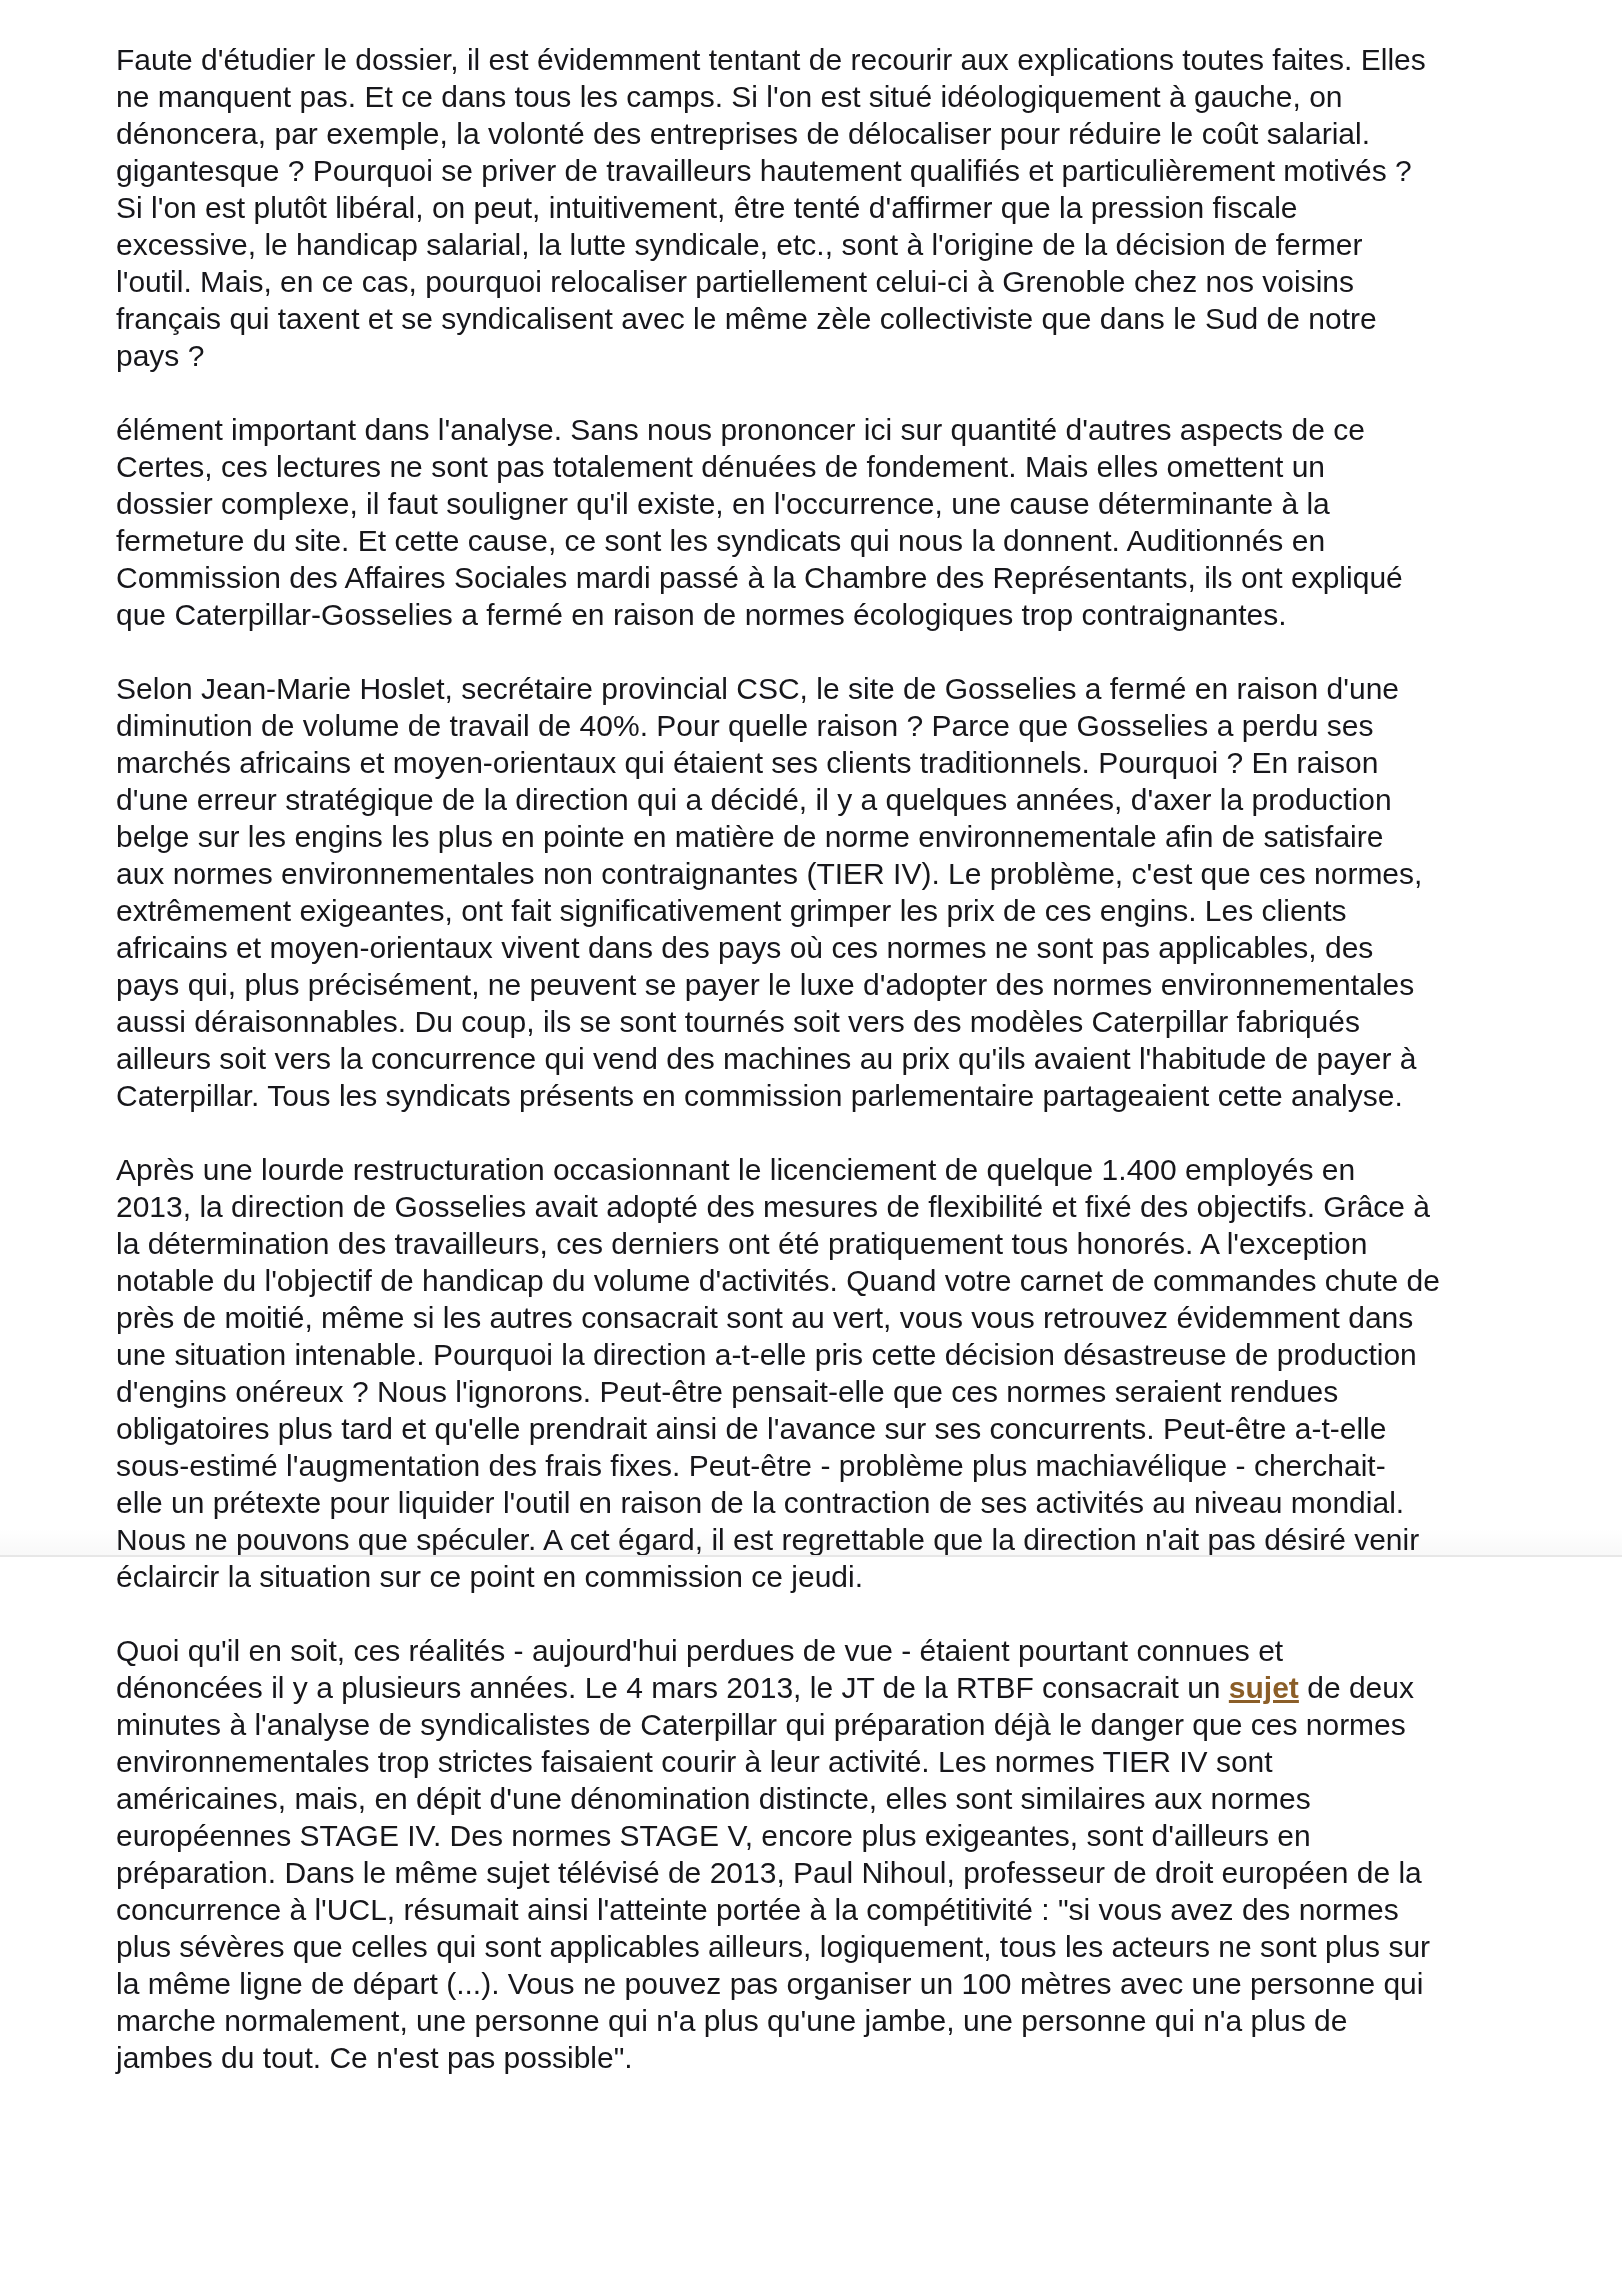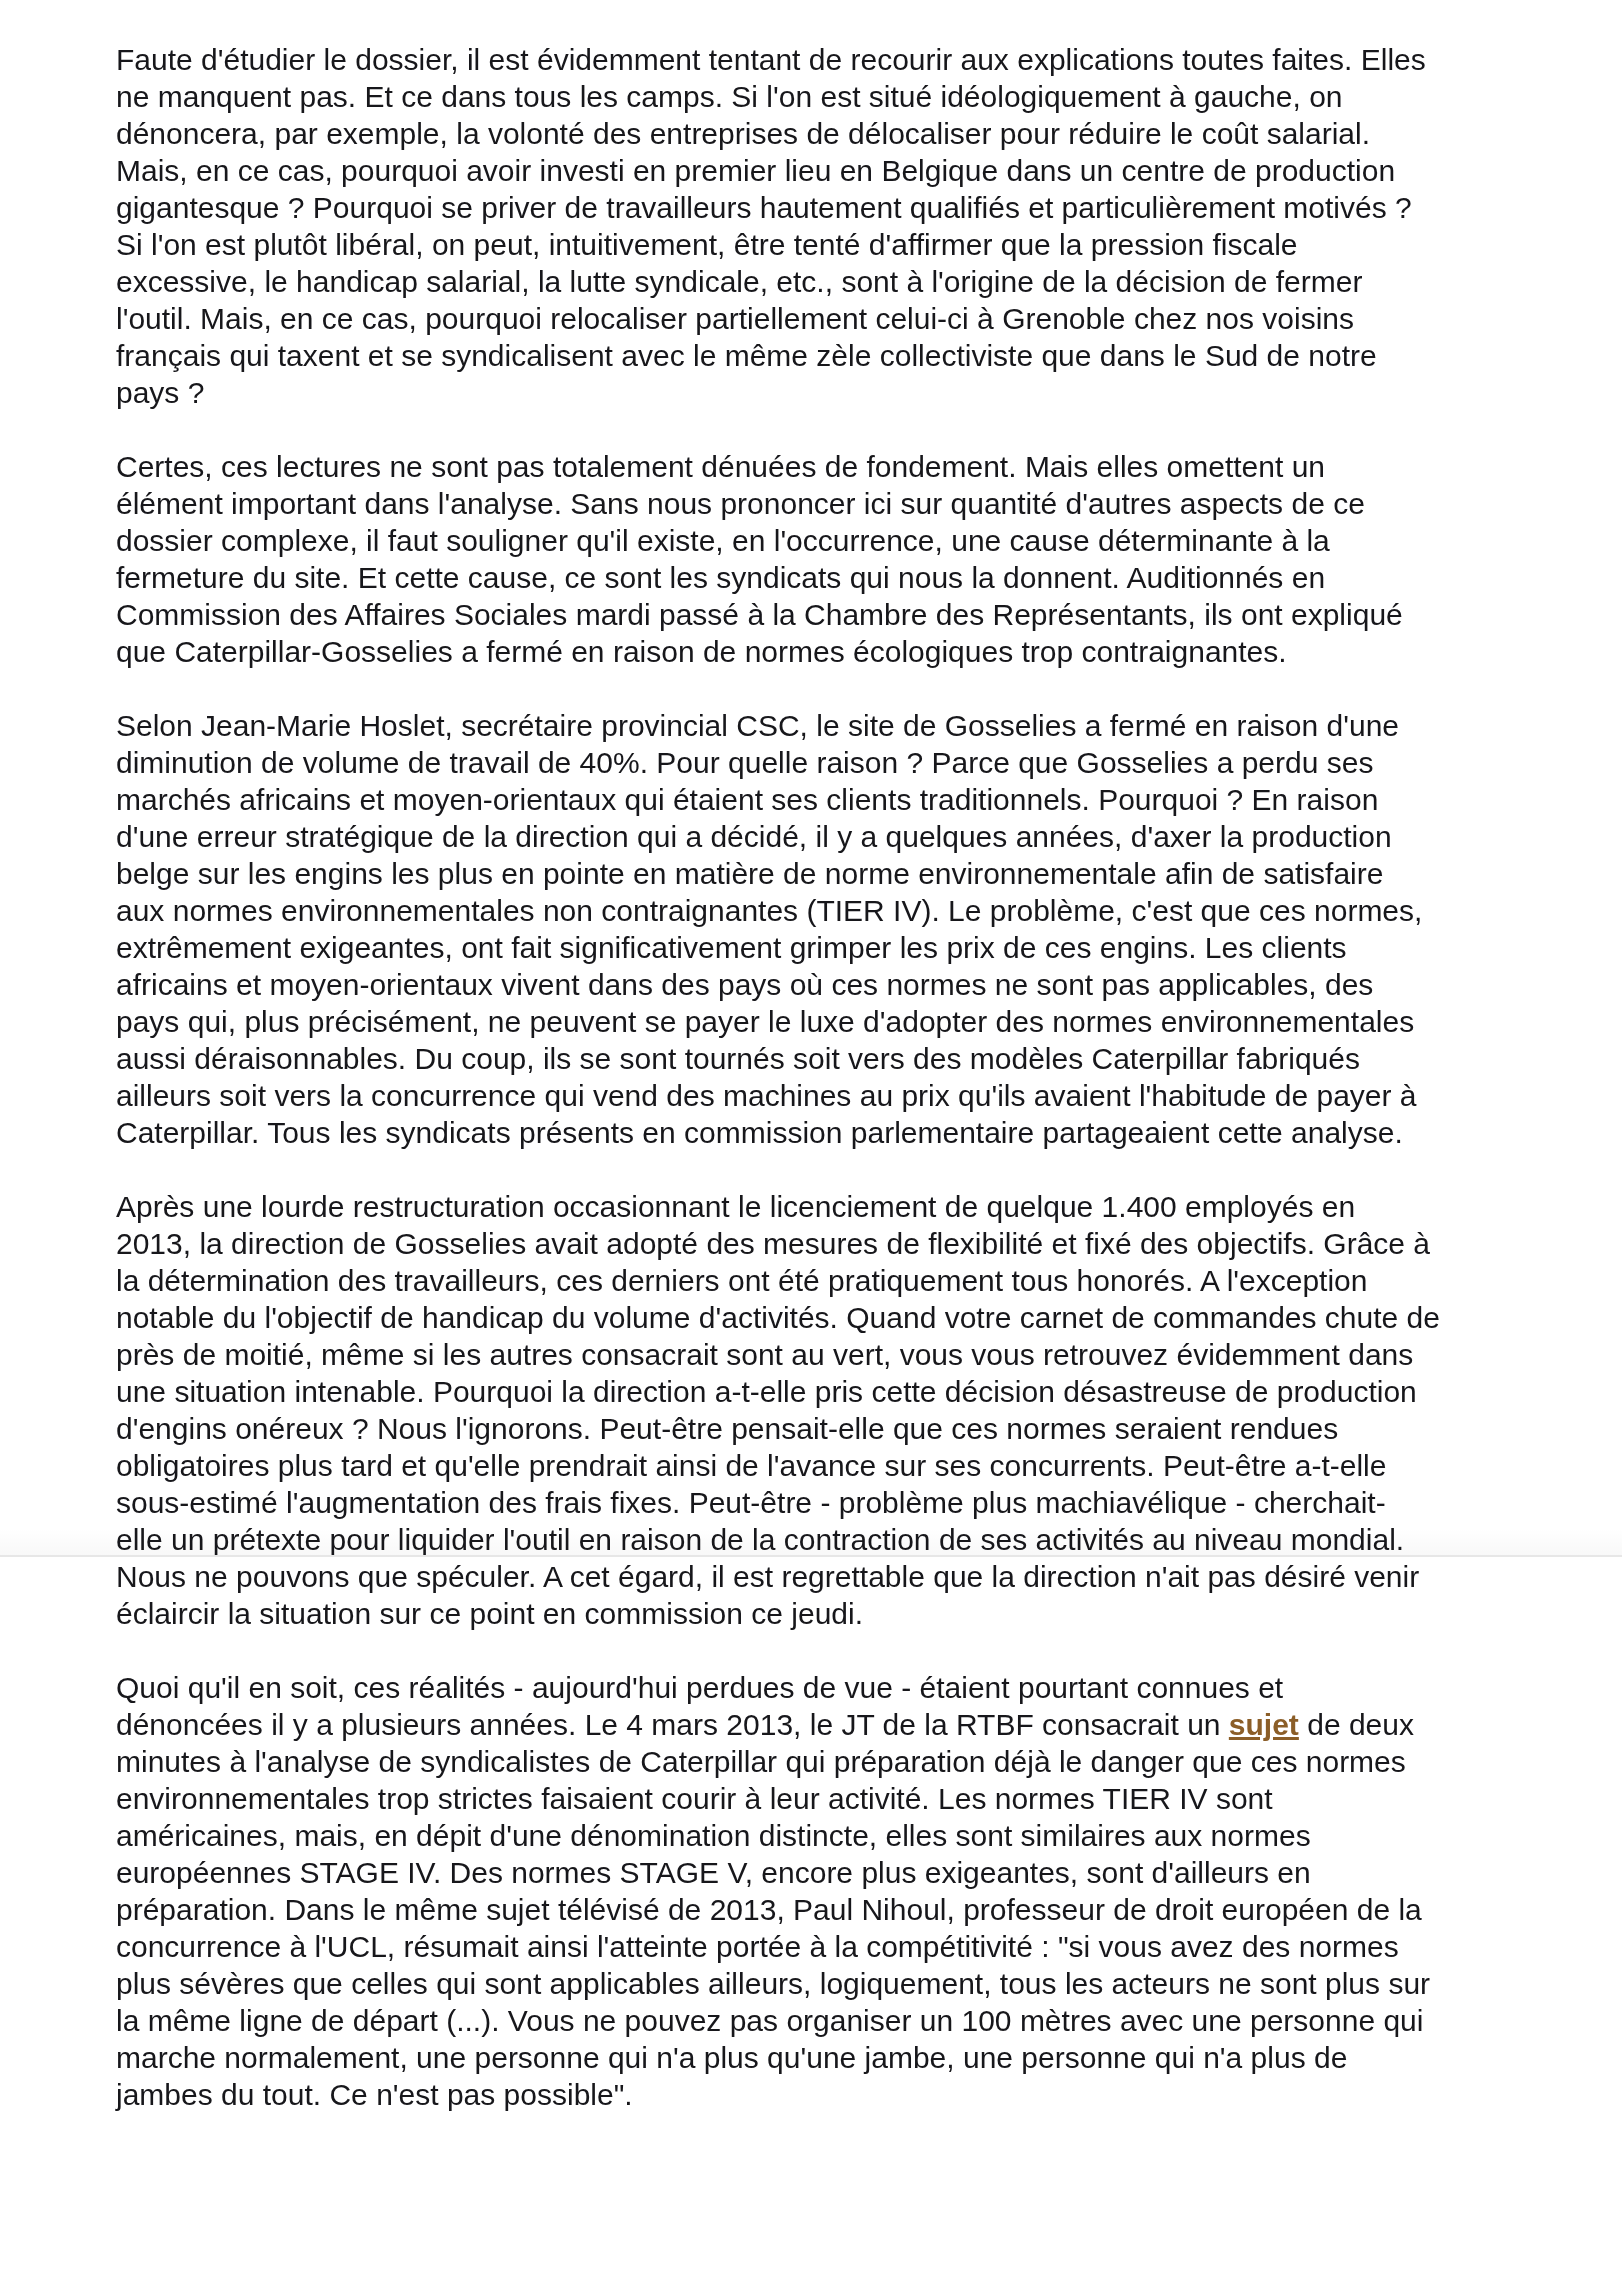--- a/index.html
+++ b/index.html
@@ -69,32 +69,31 @@
 </head>
 <body>
 
 <div class="page">
   <div class="article">
 
     <div class="para">
       <div class="ln">Faute d'étudier le dossier, il est évidemment tentant de recourir aux explications toutes faites. Elles</div>
       <div class="ln">ne manquent pas. Et ce dans tous les camps. Si l'on est situé idéologiquement à gauche, on</div>
       <div class="ln">dénoncera, par exemple, la volonté des entreprises de délocaliser pour réduire le coût salarial.</div>
-      <div class="ln">Mais, en ce cas, pourquoi avoir investi en premier lieu en Belgique dans un centre de production</div>
       <div class="ln">gigantesque ? Pourquoi se priver de travailleurs hautement qualifiés et particulièrement motivés ?</div>
       <div class="ln">Si l'on est plutôt libéral, on peut, intuitivement, être tenté d'affirmer que la pression fiscale</div>
       <div class="ln">excessive, le handicap salarial, la lutte syndicale, etc., sont à l'origine de la décision de fermer</div>
       <div class="ln">l'outil. Mais, en ce cas, pourquoi relocaliser partiellement celui-ci à Grenoble chez nos voisins</div>
       <div class="ln">français qui taxent et se syndicalisent avec le même zèle collectiviste que dans le Sud de notre</div>
       <div class="ln">pays ?</div>
     </div>
 
     <div class="para">
+      <div class="ln">élément important dans l'analyse. Sans nous prononcer ici sur quantité d'autres aspects de ce</div>
       <div class="ln">Certes, ces lectures ne sont pas totalement dénuées de fondement. Mais elles omettent un</div>
-      <div class="ln">élément important dans l'analyse. Sans nous prononcer ici sur quantité d'autres aspects de ce</div>
       <div class="ln">dossier complexe, il faut souligner qu'il existe, en l'occurrence, une cause déterminante à la</div>
       <div class="ln">fermeture du site. Et cette cause, ce sont les syndicats qui nous la donnent. Auditionnés en</div>
       <div class="ln">Commission des Affaires Sociales mardi passé à la Chambre des Représentants, ils ont expliqué</div>
       <div class="ln">que Caterpillar-Gosselies a fermé en raison de normes écologiques trop contraignantes.</div>
     </div>
 
     <div class="para">
       <div class="ln">Selon Jean-Marie Hoslet, secrétaire provincial CSC, le site de Gosselies a fermé en raison d'une</div>
       <div class="ln">diminution de volume de travail de 40%. Pour quelle raison ? Parce que Gosselies a perdu ses</div>
       <div class="ln">marchés africains et moyen-orientaux qui étaient ses clients traditionnels. Pourquoi ? En raison</div>

